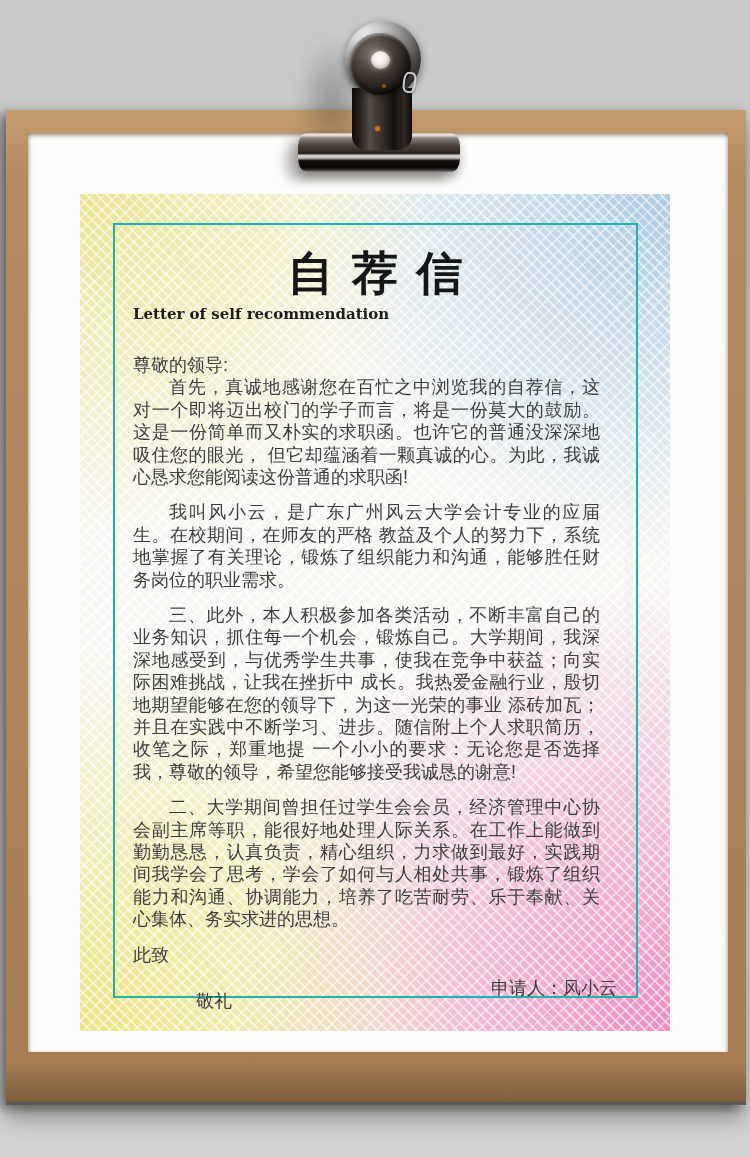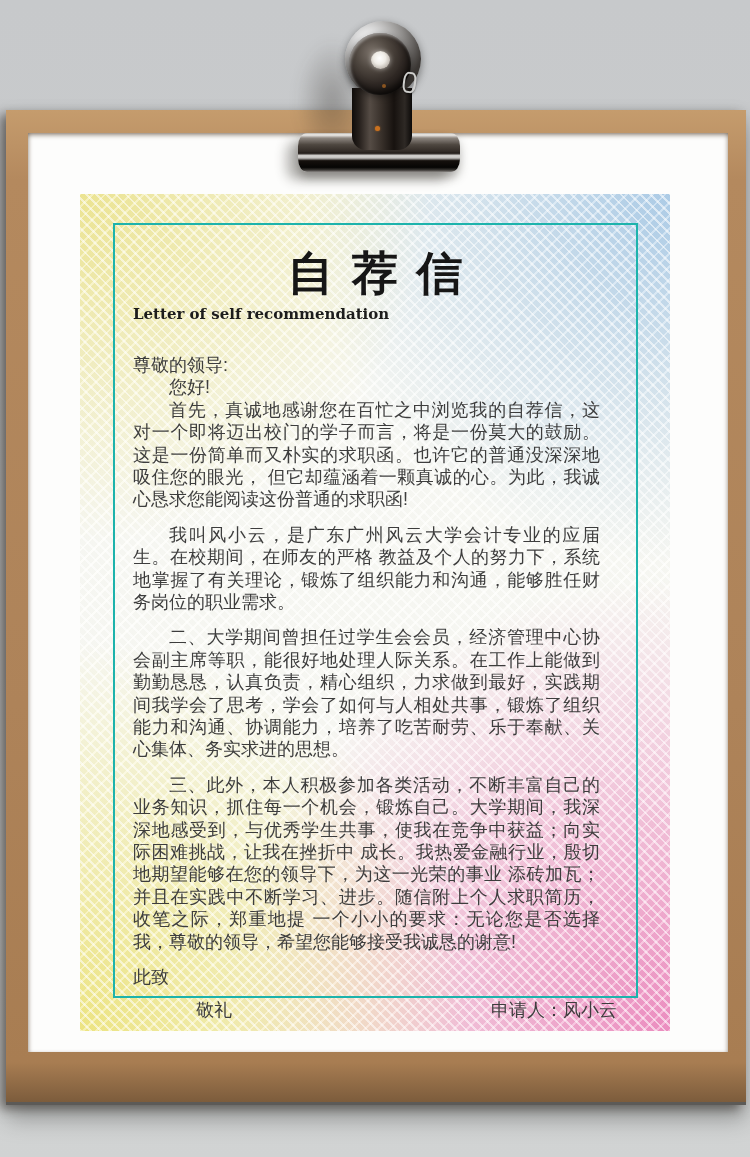--- a/index.html
+++ b/index.html
@@ -61,21 +61,21 @@
   }
   .body-text{
     margin-top:31px;
     font-size:18px;line-height:22.4px;text-align:justify;
   }
   .body-text p{margin:0 17px 13px 0;}
   .body-text p.tight{margin:0;}
   .indent{text-indent:2em;}
   .closing{margin:0 0 0 1.5em;}
   .sig-row{display:flex;justify-content:space-between;margin-top:11px;}
-  .salute{margin-left:3.5em;}
+  .salute{margin-left:3.5em;margin-top:13px;}
   
   .clip{position:absolute;left:0;top:0;width:750px;height:250px;pointer-events:none;}
   .clip div{position:absolute;}
   .clip-wall-shadow{
     left:296px;top:38px;width:72px;height:126px;border-radius:50%;
     background:radial-gradient(ellipse, rgba(40,35,30,0.32) 0%, rgba(40,35,30,0) 70%);
     filter:blur(6px);
   }
   .clip-back-disc{
     left:345px;top:21px;width:76px;height:76px;border-radius:50%;
@@ -126,25 +126,24 @@
 
   <div class="board">
     <div class="sheet">
       <div class="paper">
         <div class="frame"></div>
         <div class="content">
           <div class="letter-title">自荐信</div>
           <div class="letter-subtitle">Letter of self recommendation</div>
           <div class="body-text">
             <p class="tight">尊敬的领导:</p>
-            <p class="tight indent">您好!</p>
             <p class="indent">首先，真诚地感谢您在百忙之中浏览我的自荐信，这对一个即将迈出校门的学子而言，将是一份莫大的鼓励。这是一份简单而又朴实的求职函。也许它的普通没深深地吸住您的眼光， 但它却蕴涵着一颗真诚的心。为此，我诚心恳求您能阅读这份普通的求职函!</p>
             <p class="indent">我叫风小云，是广东广州风云大学会计专业的应届生。在校期间，在师友的严格 教益及个人的努力下，系统地掌握了有关理论，锻炼了组织能力和沟通，能够胜任财务岗位的职业需求。</p>
+            <p class="indent">三、此外，本人积极参加各类活动，不断丰富自己的业务知识，抓住每一个机会，锻炼自己。大学期间，我深深地感受到，与优秀学生共事，使我在竞争中获益；向实际困难挑战，让我在挫折中 成长。我热爱金融行业，殷切地期望能够在您的领导下，为这一光荣的事业 添砖加瓦；并且在实践中不断学习、进步。随信附上个人求职简历，收笔之际，郑重地提 一个小小的要求：无论您是否选择我，尊敬的领导，希望您能够接受我诚恳的谢意!</p>
             <p class="indent">二、大学期间曾担任过学生会会员，经济管理中心协会副主席等职，能很好地处理人际关系。在工作上能做到勤勤恳恳，认真负责，精心组织，力求做到最好，实践期间我学会了思考，学会了如何与人相处共事，锻炼了组织能力和沟通、协调能力，培养了吃苦耐劳、乐于奉献、关心集体、务实求进的思想。</p>
-            <p class="indent">三、此外，本人积极参加各类活动，不断丰富自己的业务知识，抓住每一个机会，锻炼自己。大学期间，我深深地感受到，与优秀学生共事，使我在竞争中获益；向实际困难挑战，让我在挫折中 成长。我热爱金融行业，殷切地期望能够在您的领导下，为这一光荣的事业 添砖加瓦；并且在实践中不断学习、进步。随信附上个人求职简历，收笔之际，郑重地提 一个小小的要求：无论您是否选择我，尊敬的领导，希望您能够接受我诚恳的谢意!</p>
             <p class="tight closing">此致</p>
             <div class="sig-row">
               <span class="salute">敬礼</span>
               <span>申请人：风小云</span>
             </div>
           </div>
         </div>
       </div>
     </div>
   </div>

